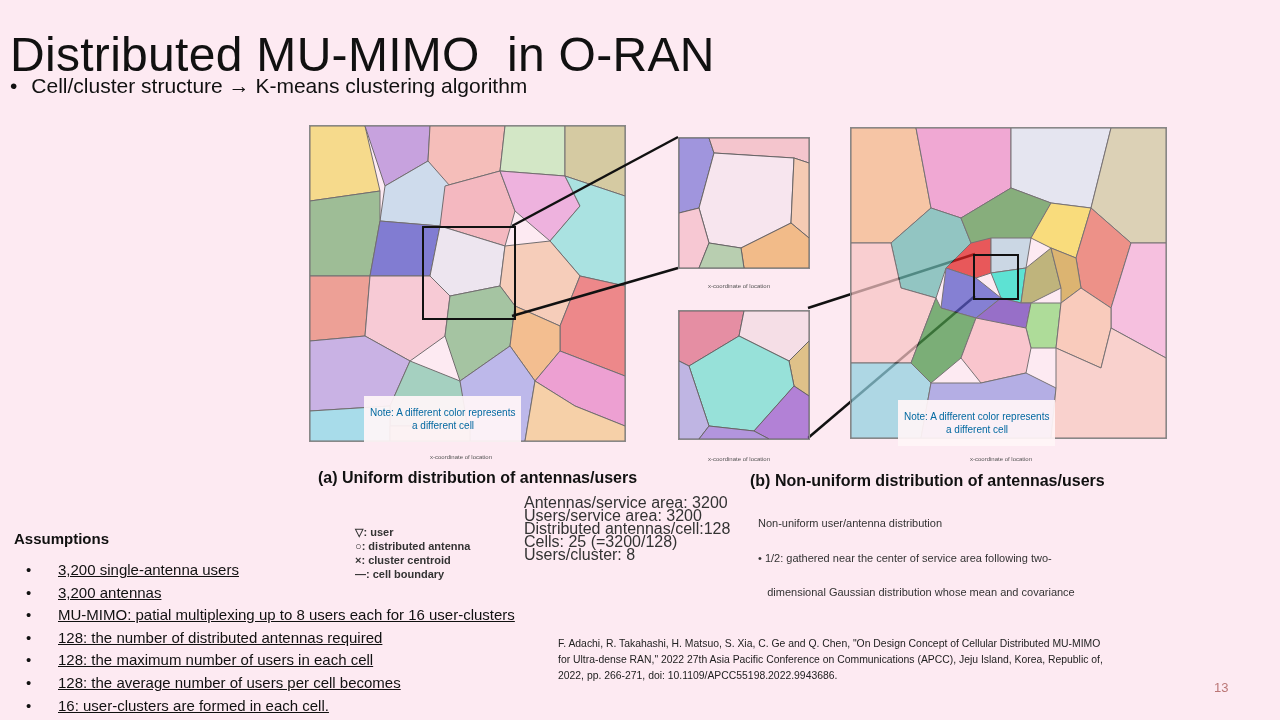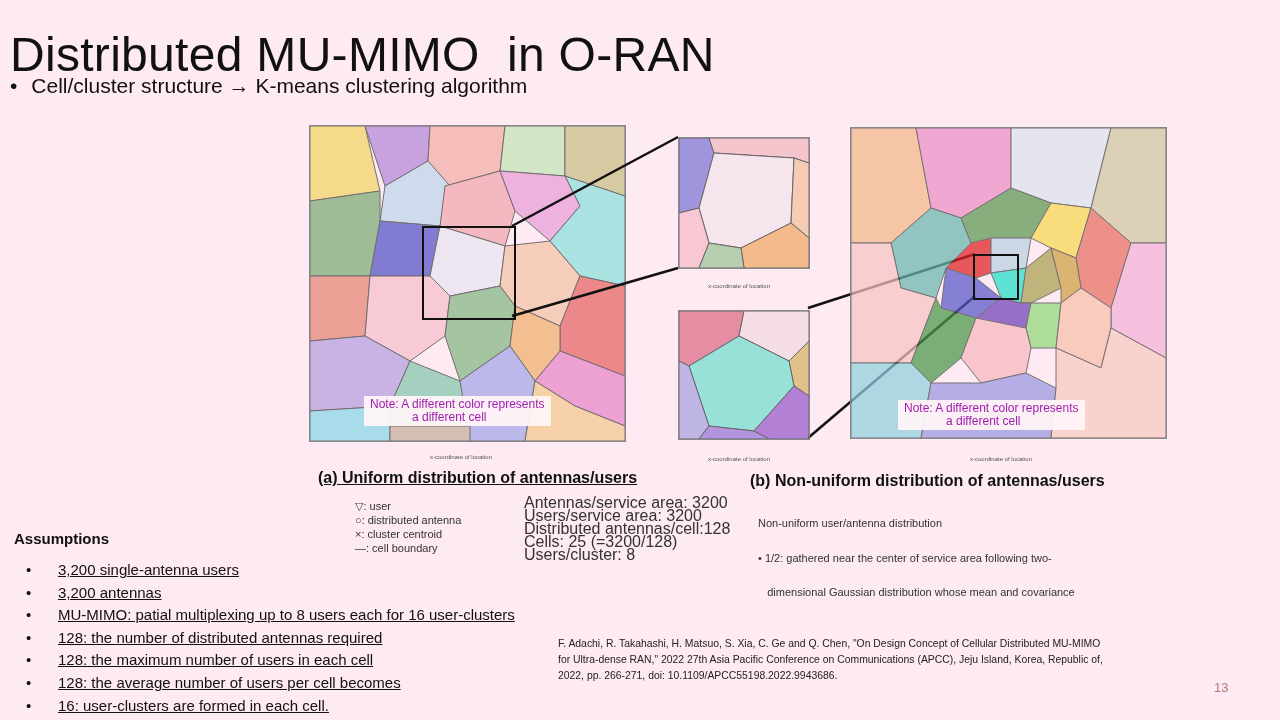--- a/index.html
+++ b/index.html
@@ -3,21 +3,21 @@
 <meta charset="utf-8">
 <style>
   html,body{margin:0;padding:0;}
   body{width:1280px;height:720px;background:#fdeaf2;position:relative;overflow:hidden;font-family:"Liberation Sans",sans-serif;color:#111;}
   .title{position:absolute;left:10px;top:4px;font-size:48px;font-weight:400;letter-spacing:0.3px;white-space:pre;margin-top:23px;}
   .subbullet{position:absolute;left:10px;top:74px;font-size:21px;}
   .subbullet .dot{margin-right:14px;}
   .plot{position:absolute;border:1px solid #888;overflow:hidden;}
   .plot svg{display:block;}
   .axis-lbl{position:absolute;font-size:6px;color:#555;}
-  .note{position:absolute;background:rgba(255,245,248,0.93);font-size:12px;line-height:13px;color:#a21caf;padding:2px 6px;}
+  .note{position:absolute;background:rgba(255,245,248,0.93);font-size:10px;line-height:13px;color:#0369a1;padding:10px 6px;}
   .cap{position:absolute;font-size:16px;font-weight:700;}
   .legend{position:absolute;font-size:11px;line-height:14px;color:#333;}
   .assump{position:absolute;left:14px;top:530px;}
   .assump h3{margin:0 0 2px 0;font-size:15px;font-weight:700;}
   .assump ul{margin:12px;padding:0;list-style:none;text-decoration:underline;}
   .assump li{font-size:15px;line-height:22.6px;position:relative;padding-left:32px;}
   .assump li::before{content:"\2022";position:absolute;left:0;}
   .ref{position:absolute;left:558px;top:636px;font-size:10.4px;line-height:16px;color:#222;width:640px;}
   .pnum{position:absolute;left:1214px;top:680px;font-size:13px;color:#b77;}
   .zoombox{position:absolute;border:2px solid #111;}
@@ -133,24 +133,24 @@
     </g>
   </svg>
 </div>
 <div class="zoombox" style="left:973px;top:254px;width:42px;height:42px;"></div>
 <div class="note" style="left:898px;top:400px;">
   <div>Note: A different color represents</div>
   <div style="padding-left:42px;">a different cell</div>
 </div>
 <div class="axis-lbl" style="left:970px;top:456px;">x-coordinate of location</div>
 
-<div class="cap" style="left:318px;top:469px;text-decoration:underline;">(a) Uniform distribution of antennas/users</div>
+<div class="cap" style="left:318px;top:469px;">(a) Uniform distribution of antennas/users</div>
 <div class="cap" style="left:750px;top:472px;">(b) Non-uniform distribution of antennas/users</div>
 
-<div class="legend" style="left:355px;top:499px;">
+<div class="legend" style="left:355px;top:525px;font-weight:bold;">
   <div>▽: user</div>
   <div>○: distributed antenna</div>
   <div>×: cluster centroid</div>
   <div>—: cell boundary</div>
 </div>
 <div class="legend" style="left:524px;top:496px;font-size:16px;line-height:13px;">
   <div>Antennas/service area: 3200</div>
   <div>Users/service area: 3200</div>
   <div>Distributed antennas/cell:128</div>
   <div>Cells: 25 (=3200/128)</div>

